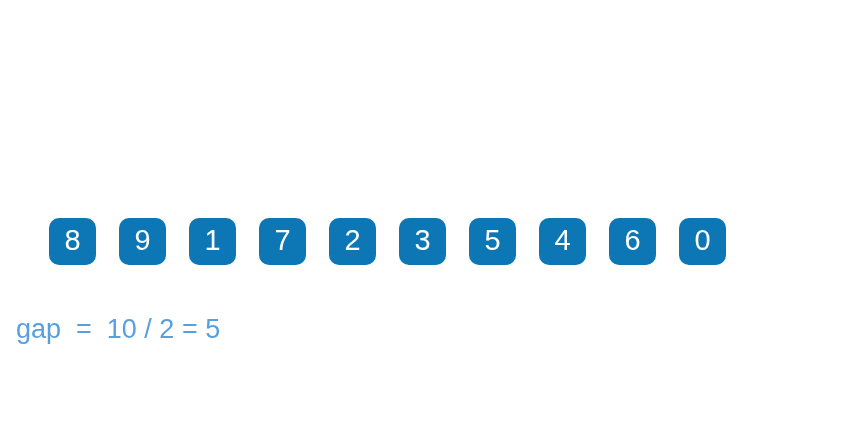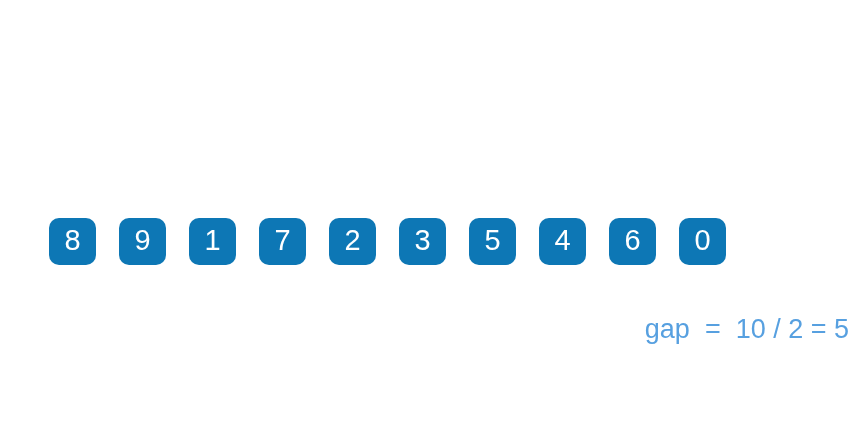--- a/index.html
+++ b/index.html
@@ -34,21 +34,21 @@
     font-weight: 400;
     line-height: 1;
     padding-bottom: 2px;
     box-sizing: border-box;
   }
   .gap-label {
     position: absolute;
     left: 16px;
     right: 0;
     top: 313px;
-    text-align: right;
+    text-align: left;
     color: var(--gap-text, #57a0e0);
     font-size: 27px;
     font-weight: 400;
     white-space: pre;
     line-height: 32px;
   }
 </style>
 </head>
 <body>
 

